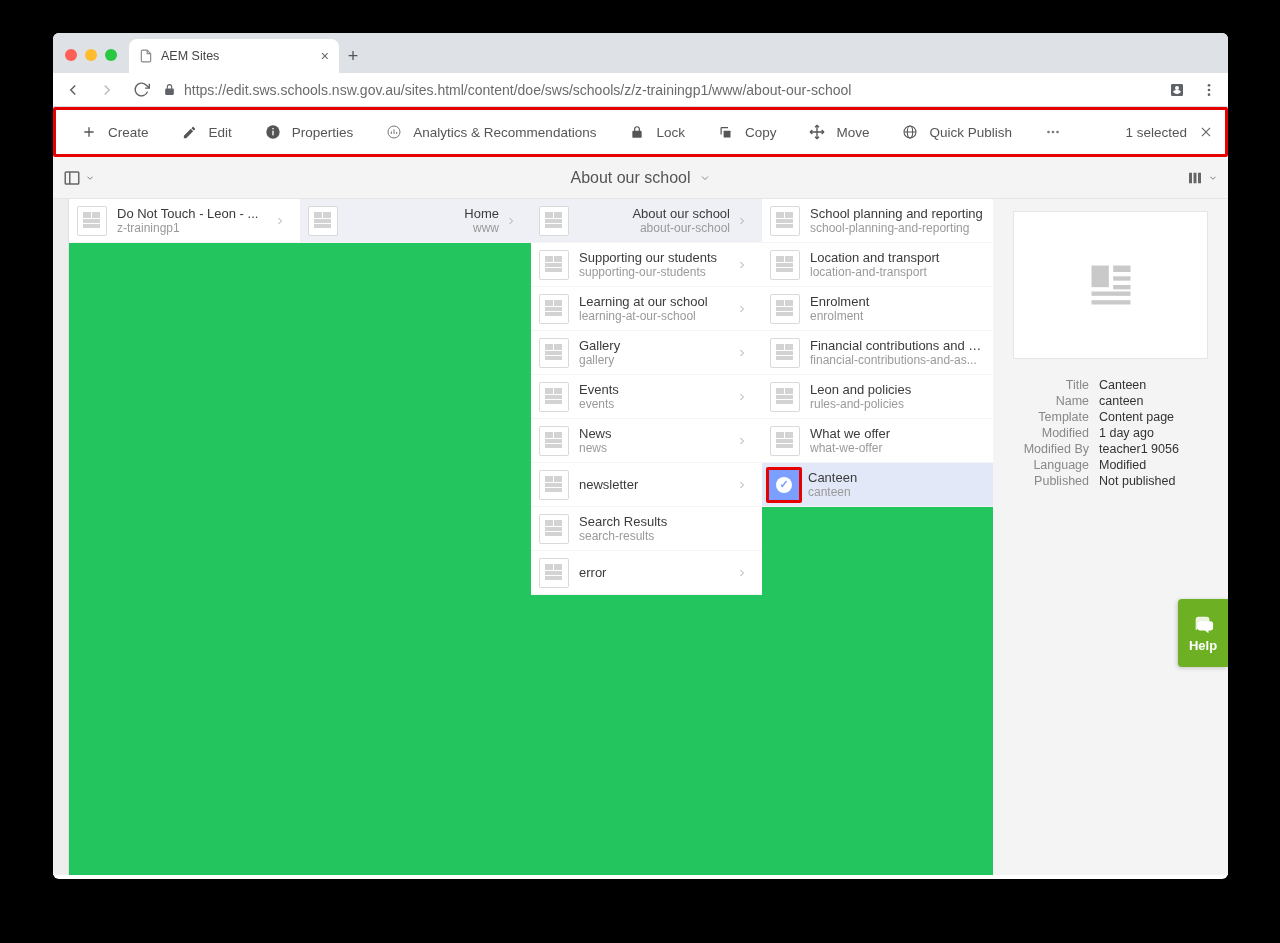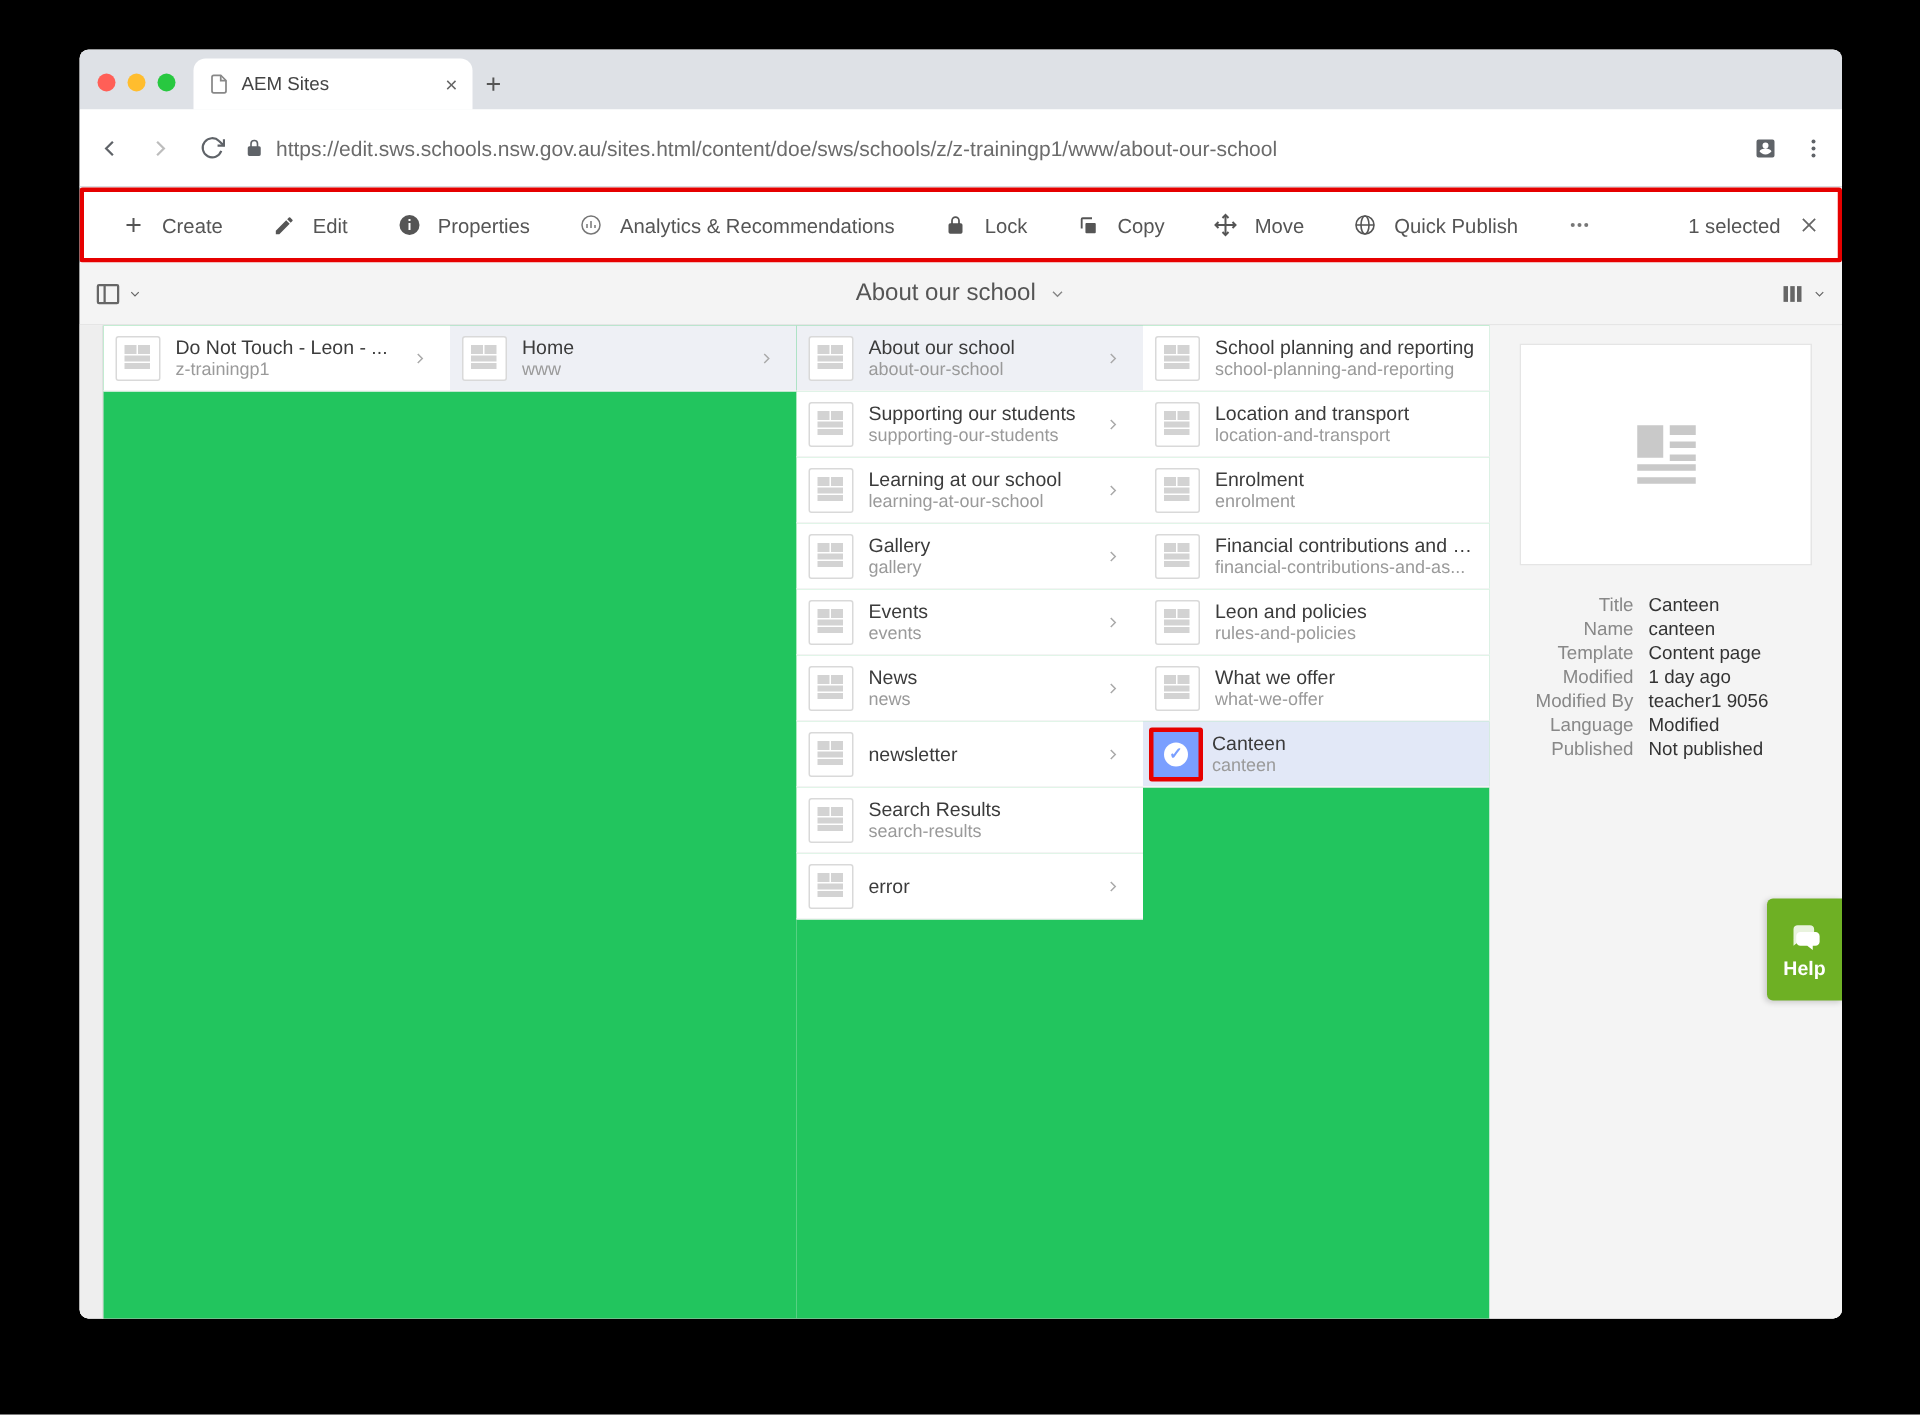--- a/index.html
+++ b/index.html
@@ -4,25 +4,25 @@
 <style>
 * { margin: 0; padding: 0; box-sizing: border-box; font-family: -apple-system, BlinkMacSystemFont, "Segoe UI", Helvetica, Arial, sans-serif; }
 body { background: #000; width: 1280px; height: 943px; }
 .frame { position: absolute; left: 53px; top: 33px; width: 1175px; height: 846px; background: #fff; border-radius: 6px; overflow: hidden; box-shadow: 0 10px 40px rgba(0,0,0,.5); }
 
 
 .tabbar { height: 40px; background: #dee1e6; display: flex; align-items: flex-end; }
 .traffic { display: flex; gap: 8px; padding: 0 12px 12px; }
 .tl { width: 12px; height: 12px; border-radius: 50%; }
 .tl.r { background:#ff5f57;} .tl.y{background:#ffbd2e;} .tl.g{background:#28c840;}
-.tab { background:#fff; height: 34px; width: 186px; border-radius: 8px 8px 0 0; display:flex; align-items:center; padding: 0 10px; gap:8px; font-size:12.5px; color:#444;}
+.tab { background:#fff; height: 34px; width: 210px; border-radius: 8px 8px 0 0; display:flex; align-items:center; padding: 0 10px; gap:8px; font-size:12.5px; color:#444;}
 .tab .x { margin-left:auto; font-size:14px; color:#666; }
 .newtab { width:28px; text-align:center; font-size:18px; color:#555; padding-bottom:6px; }
 
-.addrbar { height: 52px; background:#fff; border-bottom:1px solid #dadce0; display:flex; align-items:center; padding: 0 8px; gap: 10px; }
+.addrbar { height: 34px; background:#fff; border-bottom:1px solid #dadce0; display:flex; align-items:center; padding: 0 8px; gap: 10px; }
 .navbtn { width:24px; height:24px; display:flex; align-items:center; justify-content:center; color:#5f6368; }
 .navbtn.disabled { color:#bdbdbd; }
 .url { flex:1; font-size: 14px; color:#6b6b6b; display:flex; align-items:center; gap:8px; }
 .url .proto { color:#6b6b6b; }
 .url .path { color:#6b6b6b; }
 .ext { width:22px; height:22px; display:flex; align-items:center; justify-content:center; color:#5f6368; }
 
 
 .actionwrap { border: 3px solid #e60000; border-radius:2px; margin: 0; }
 .actionbar { height: 44px; background:#fff; display:flex; align-items:center; padding: 0 10px; gap: 4px; font-size: 13.5px; color:#444; }
@@ -36,21 +36,21 @@
 .secbar { height: 42px; background:#f4f4f4; border-bottom:1px solid #e5e5e5; display:flex; align-items:center; padding: 0 10px; }
 .viewbtn { display:flex; align-items:center; gap:4px; color:#666; }
 .titlewrap { flex:1; display:flex; justify-content:center; align-items:center; gap:8px; color:#555; font-size:16px; font-weight:500; }
 .colbtn { display:flex; align-items:center; gap:4px; color:#666; }
 
 
 .cols { display:flex; height: calc(100% - 40px - 38px - 50px - 42px); background:#f4f4f4; }
 .col { width: 231px; background:#22c55e; border-right: none; display:flex; flex-direction:column; }
 .col.narrow { width: 16px; background:#eee; border-right:1px solid #e0e0e0; }
 .row { display:flex; align-items:center; height:44px; padding: 0 8px 0 0; background:#fff; border-bottom:1px solid #f4f4f4; cursor:pointer; }
-.row.active { background:#eef0f5; }
+.row.active { background:#eef0f5;text-align:right; }
 .row.highlight { background:#e8e8e8; }
 .row.selected { background:#e2e8f7; }
 .thumb { width:30px; height:30px; margin: 0 10px 0 8px; border:1px solid #d9d9d9; background:#fff; display:flex; flex-direction:column; align-items:center; justify-content:center; border-radius:2px; }
 .thumb .bars { width:18px; height:18px; display:grid; grid-template-columns: 8px 8px; grid-template-rows: 6px 4px 4px; gap:1px; }
 .thumb .bars span { background:#d3d3d3; }
 .thumb.sel { background:#7a9fff; border-color:#7a9fff; display:flex; align-items:center; justify-content:center; border:3px solid #e60000; box-sizing:content-box; margin: 0 6px 0 4px; }
 .thumb.sel .chk { width:16px; height:16px; background:#fff; border-radius:50%; display:flex; align-items:center; justify-content:center; color:#7a9fff; font-size:11px; font-weight:bold; }
 .rtxt { flex:1; min-width:0; }
 .rtitle { font-size:13px; color:#3b3b3b; white-space:nowrap; overflow:hidden; text-overflow:ellipsis; }
 .rsub { font-size:12px; color:#9a9a9a; white-space:nowrap; overflow:hidden; text-overflow:ellipsis; }

